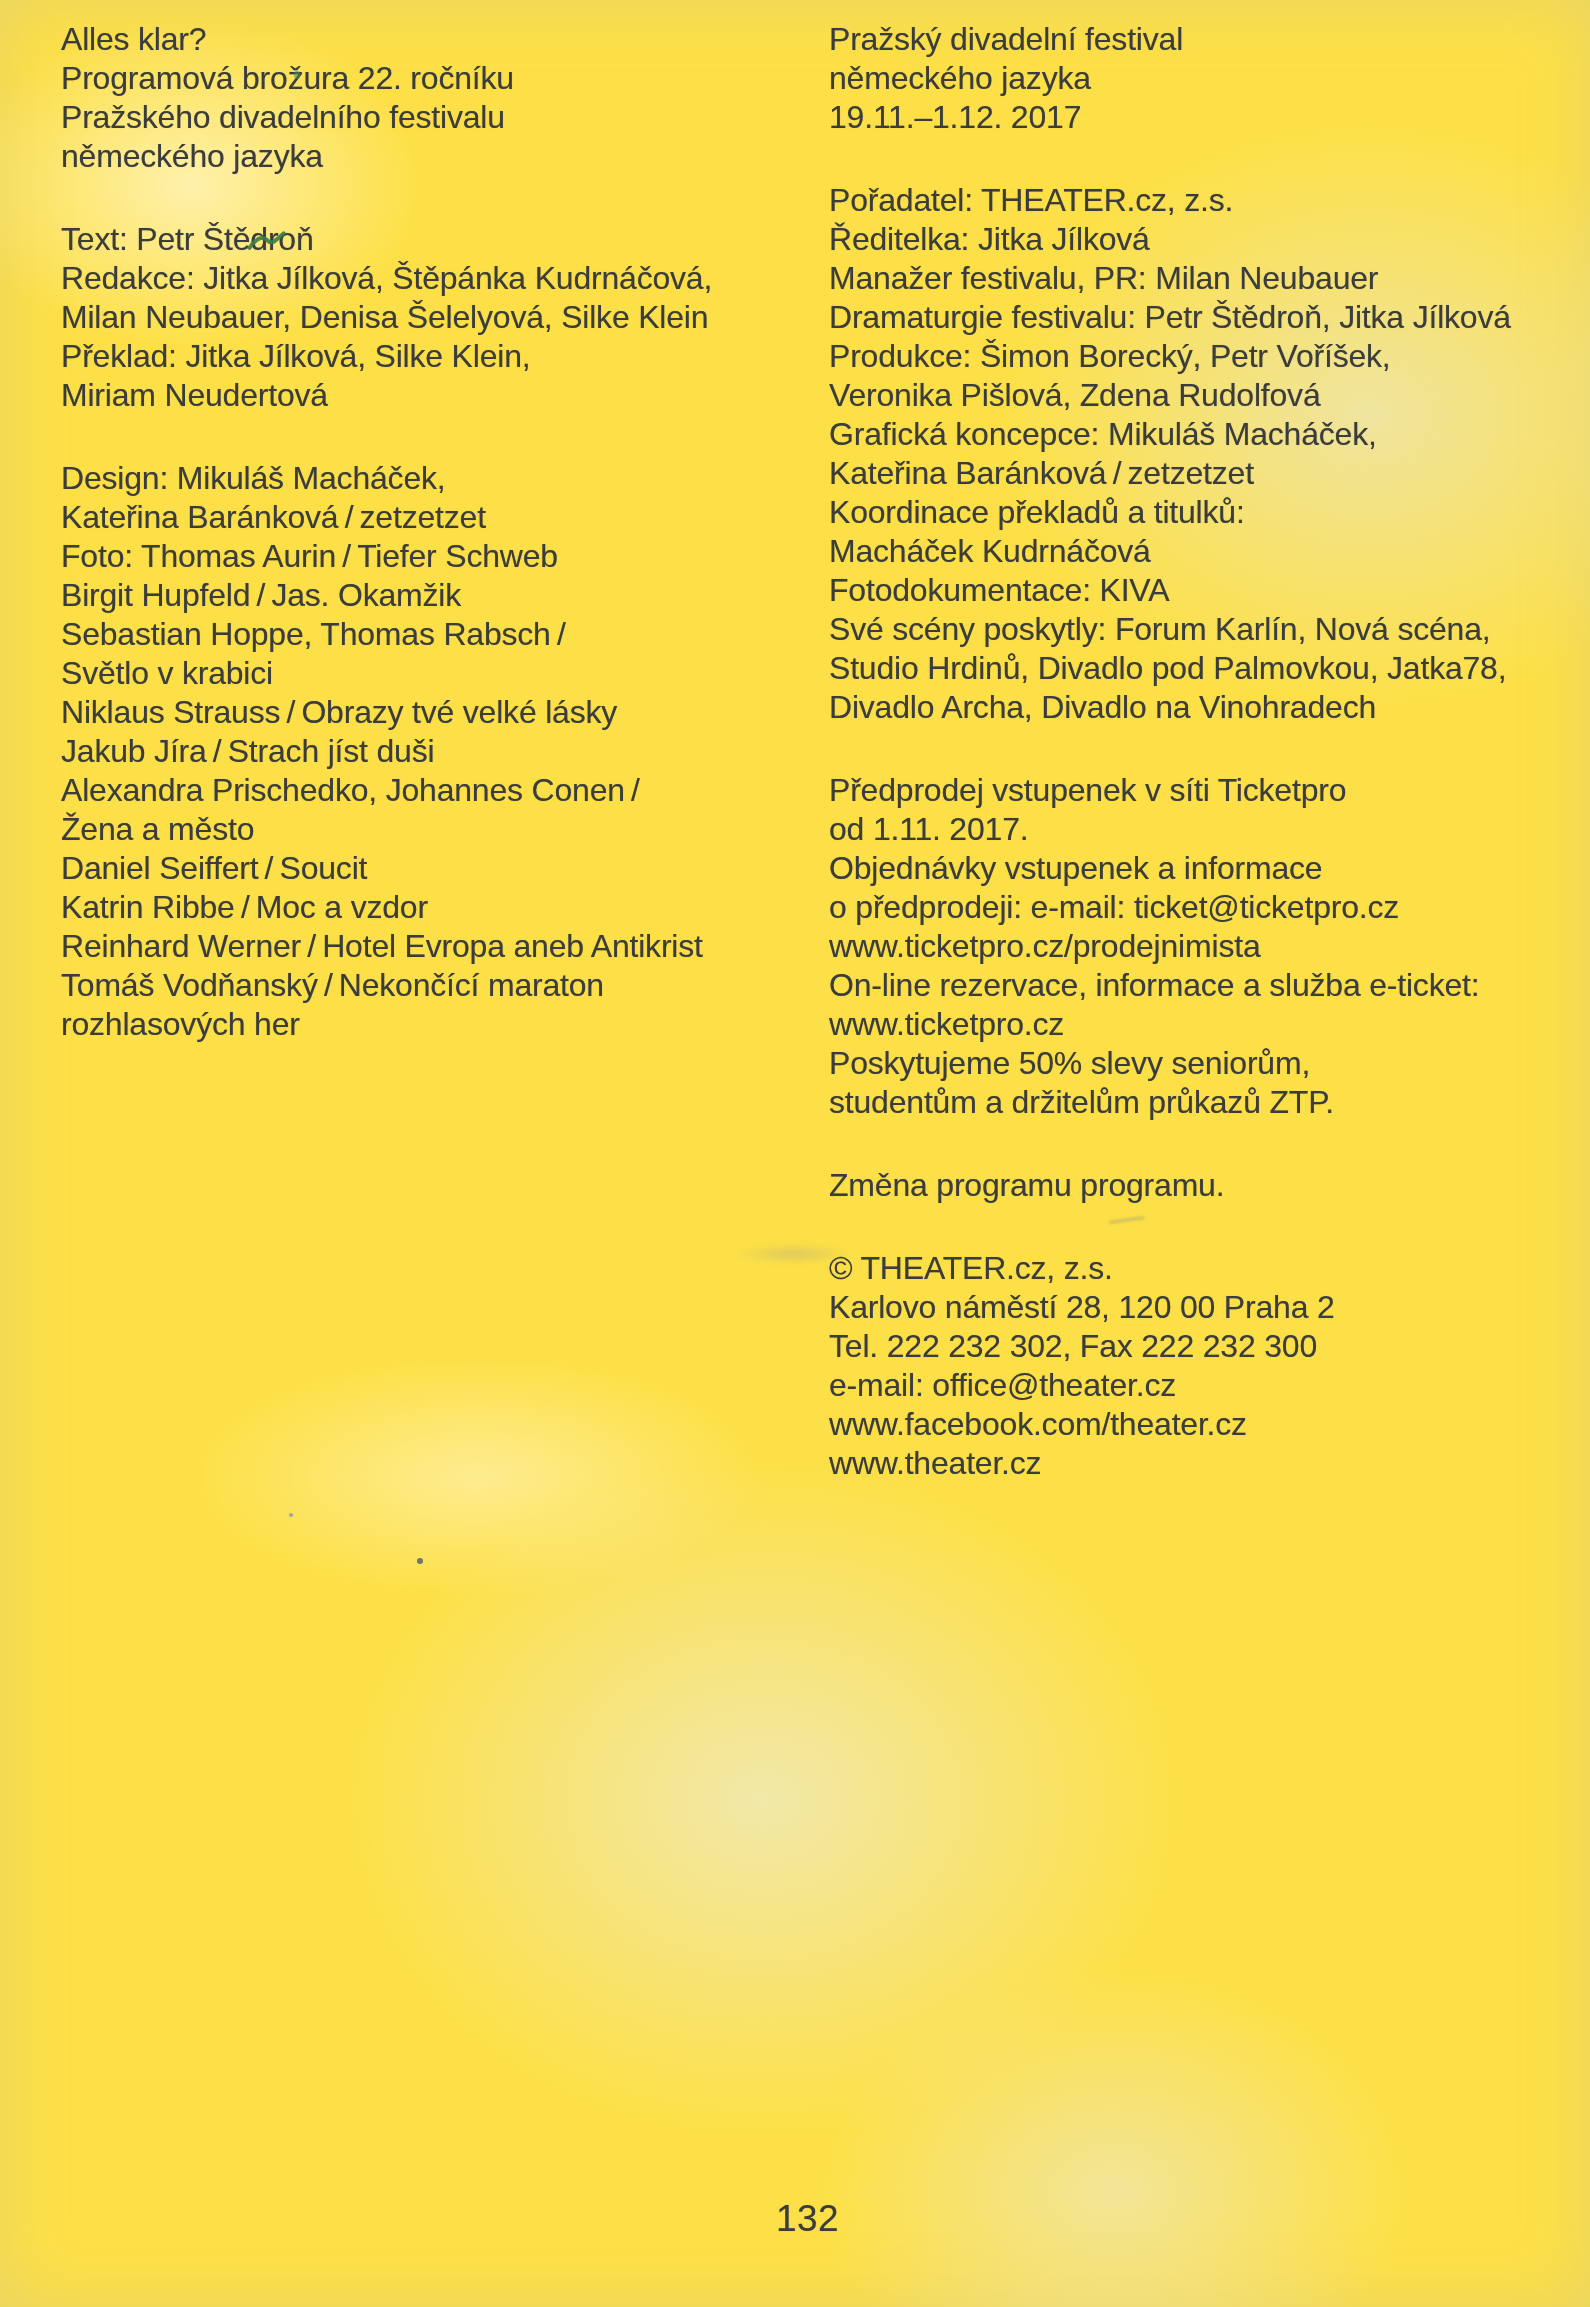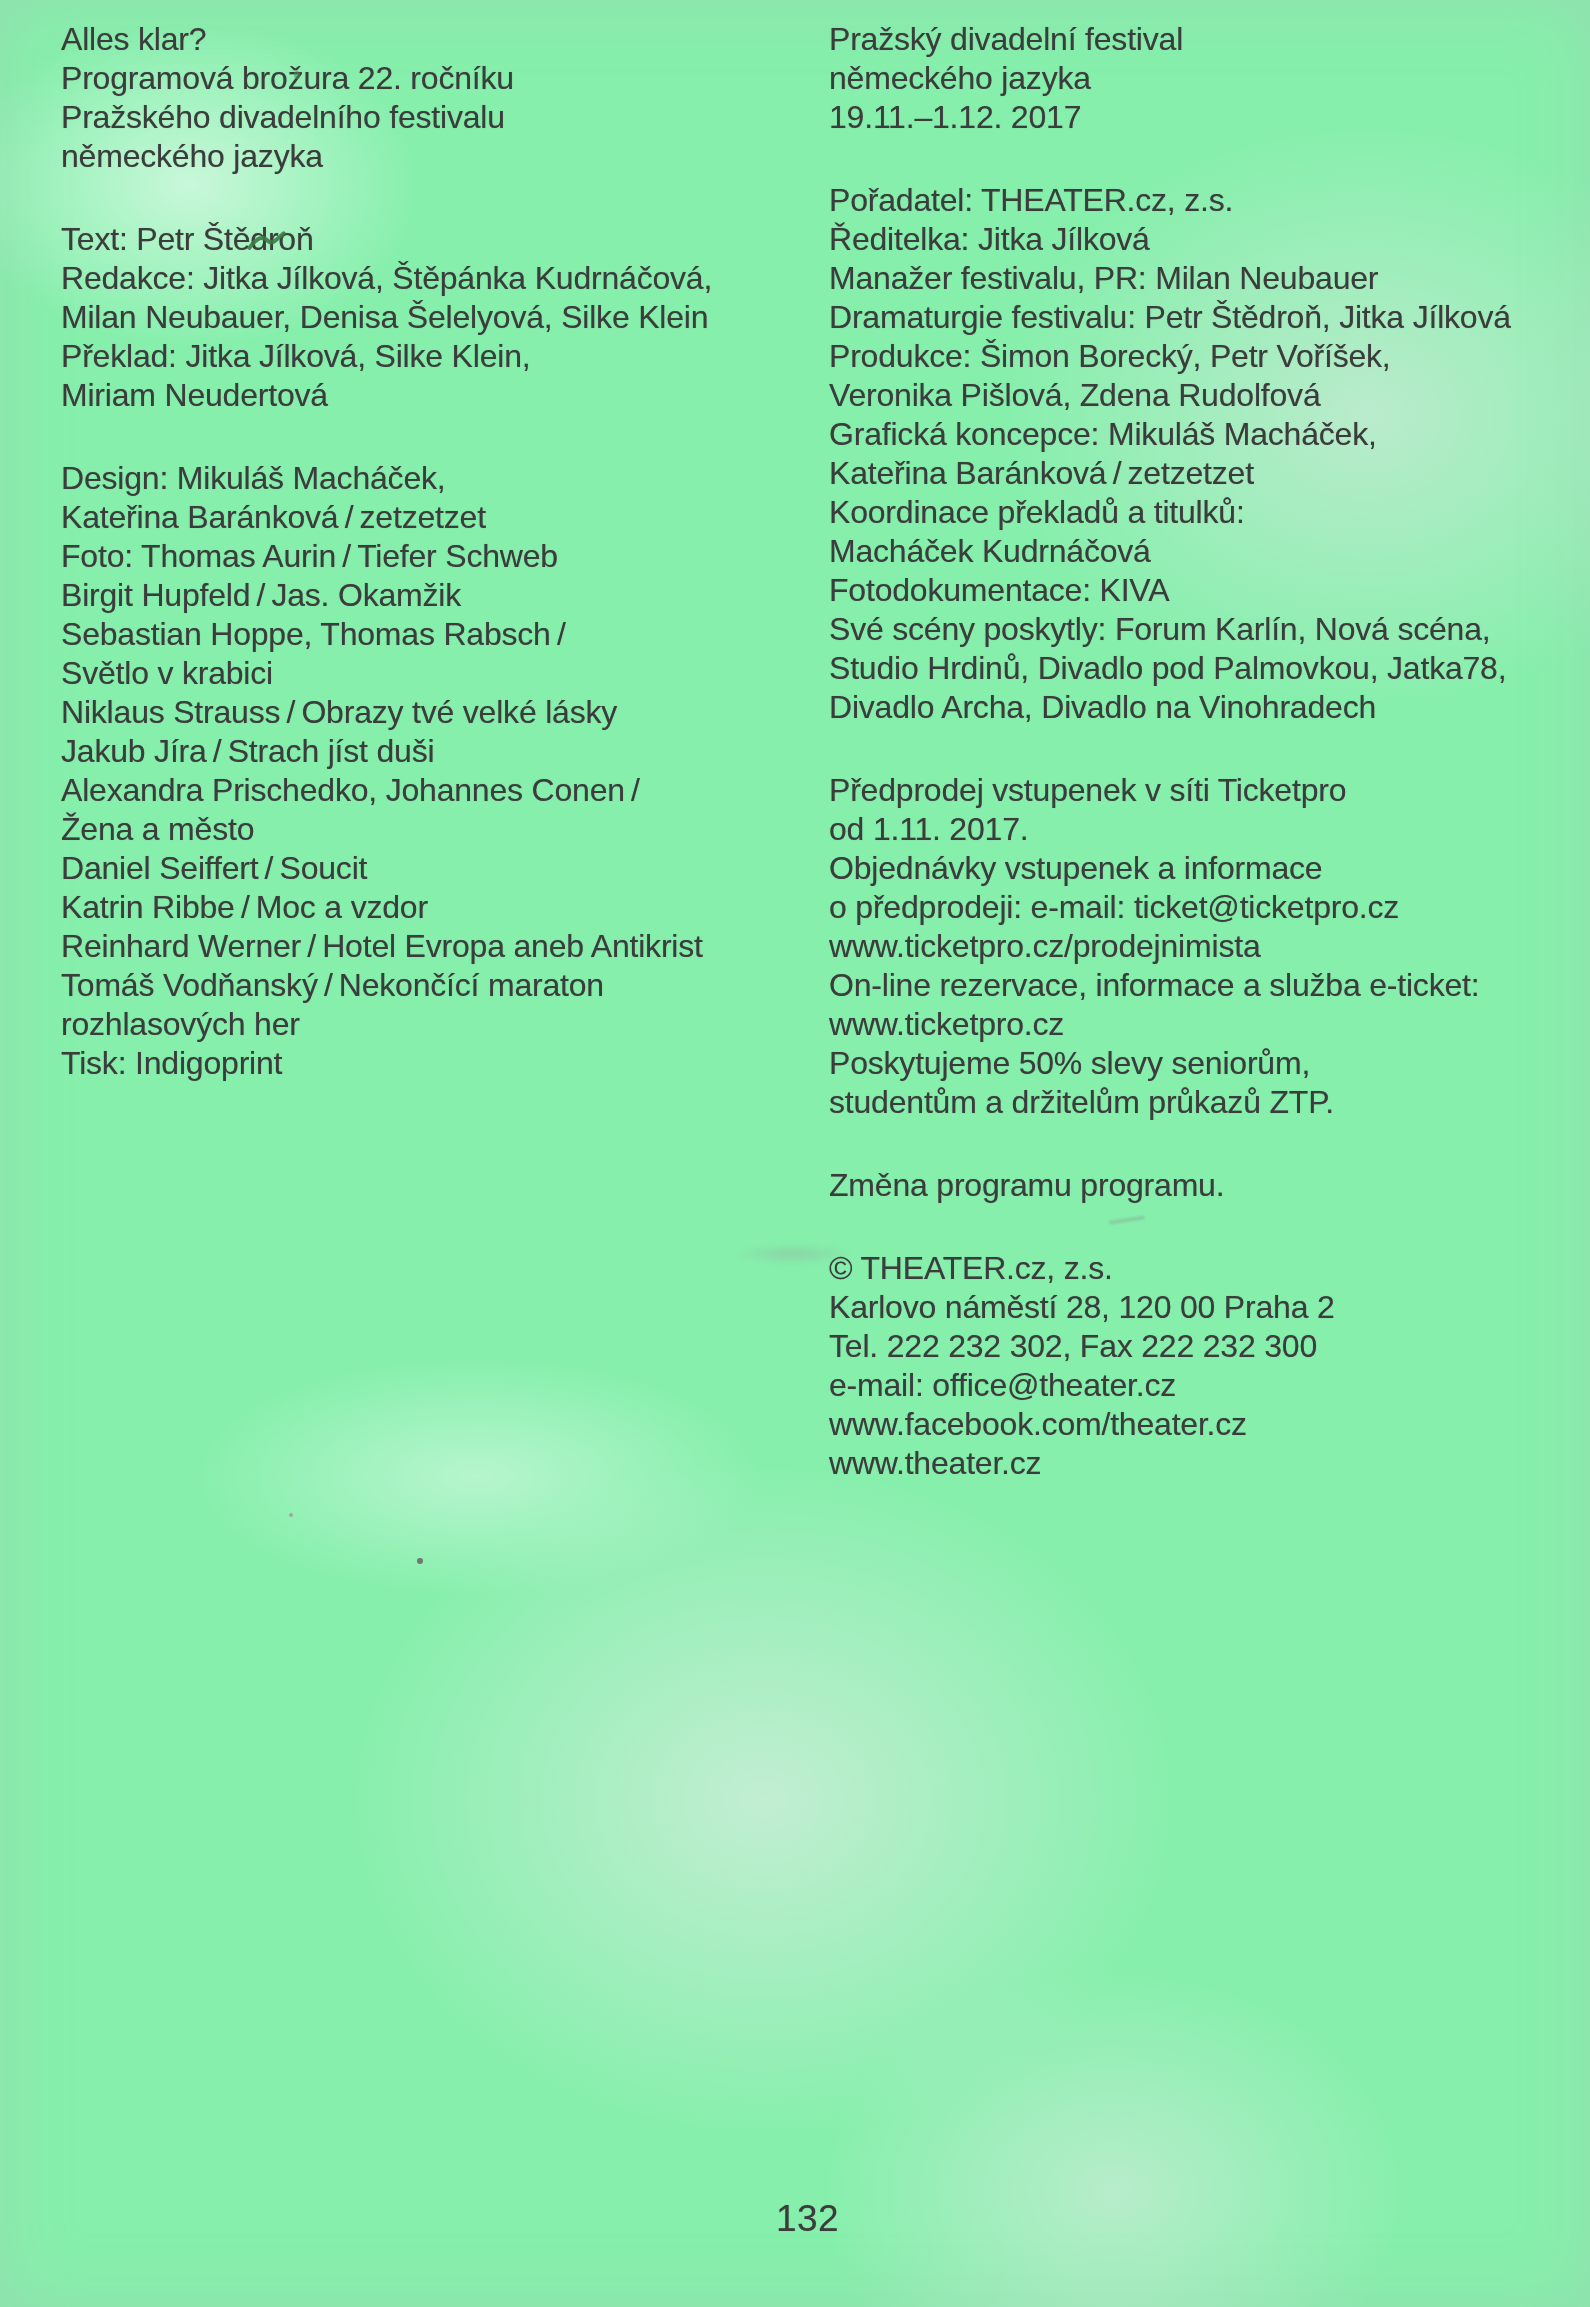--- a/index.html
+++ b/index.html
@@ -4,21 +4,21 @@
 <style>
   html, body { margin: 0; padding: 0; }
   body {
     width: 1590px; height: 2307px;
     background: #e9ebea;
     font-family: "Liberation Sans", sans-serif;
   }
   .page {
     position: relative;
     width: 1590px; height: 2307px;
-    background: #86efac;
+    background: #fde047;
     overflow: hidden;
     color: #3b3d3c;
     box-shadow: inset 0 0 70px rgba(178,184,181,0.28);
   }
   .texture {
     position: absolute; inset: 0;
     pointer-events: none;
     background-image:
       radial-gradient(ellipse 328px 234px at 12% 8%, rgba(255,255,255,0.55), transparent 70%),
       radial-gradient(ellipse 508px 406px at 86% 18%, rgba(228,232,230,0.55), transparent 72%),
@@ -108,21 +108,20 @@
         <div class="line">Světlo v krabici</div>
         <div class="line">Niklaus Strauss / Obrazy tvé velké lásky</div>
         <div class="line">Jakub Jíra / Strach jíst duši</div>
         <div class="line">Alexandra Prischedko, Johannes Conen /</div>
         <div class="line">Žena a město</div>
         <div class="line">Daniel Seiffert / Soucit</div>
         <div class="line">Katrin Ribbe / Moc a vzdor</div>
         <div class="line">Reinhard Werner / Hotel Evropa aneb Antikrist</div>
         <div class="line">Tomáš Vodňanský / Nekončící maraton</div>
         <div class="line">rozhlasových her</div>
-        <div class="line">Tisk: Indigoprint</div>
       </div>
     </div>
 
   <div class="col col-right">
       <div class="block">
         <div class="line">Pražský divadelní festival</div>
         <div class="line">německého jazyka</div>
         <div class="line">19.11.–1.12. 2017</div>
       </div>
       <div class="block">

